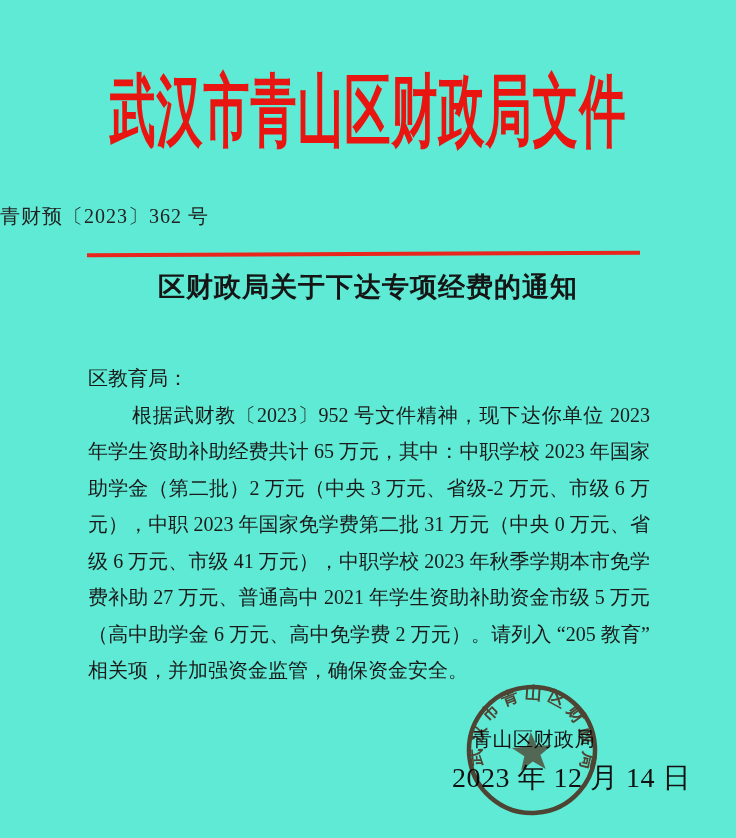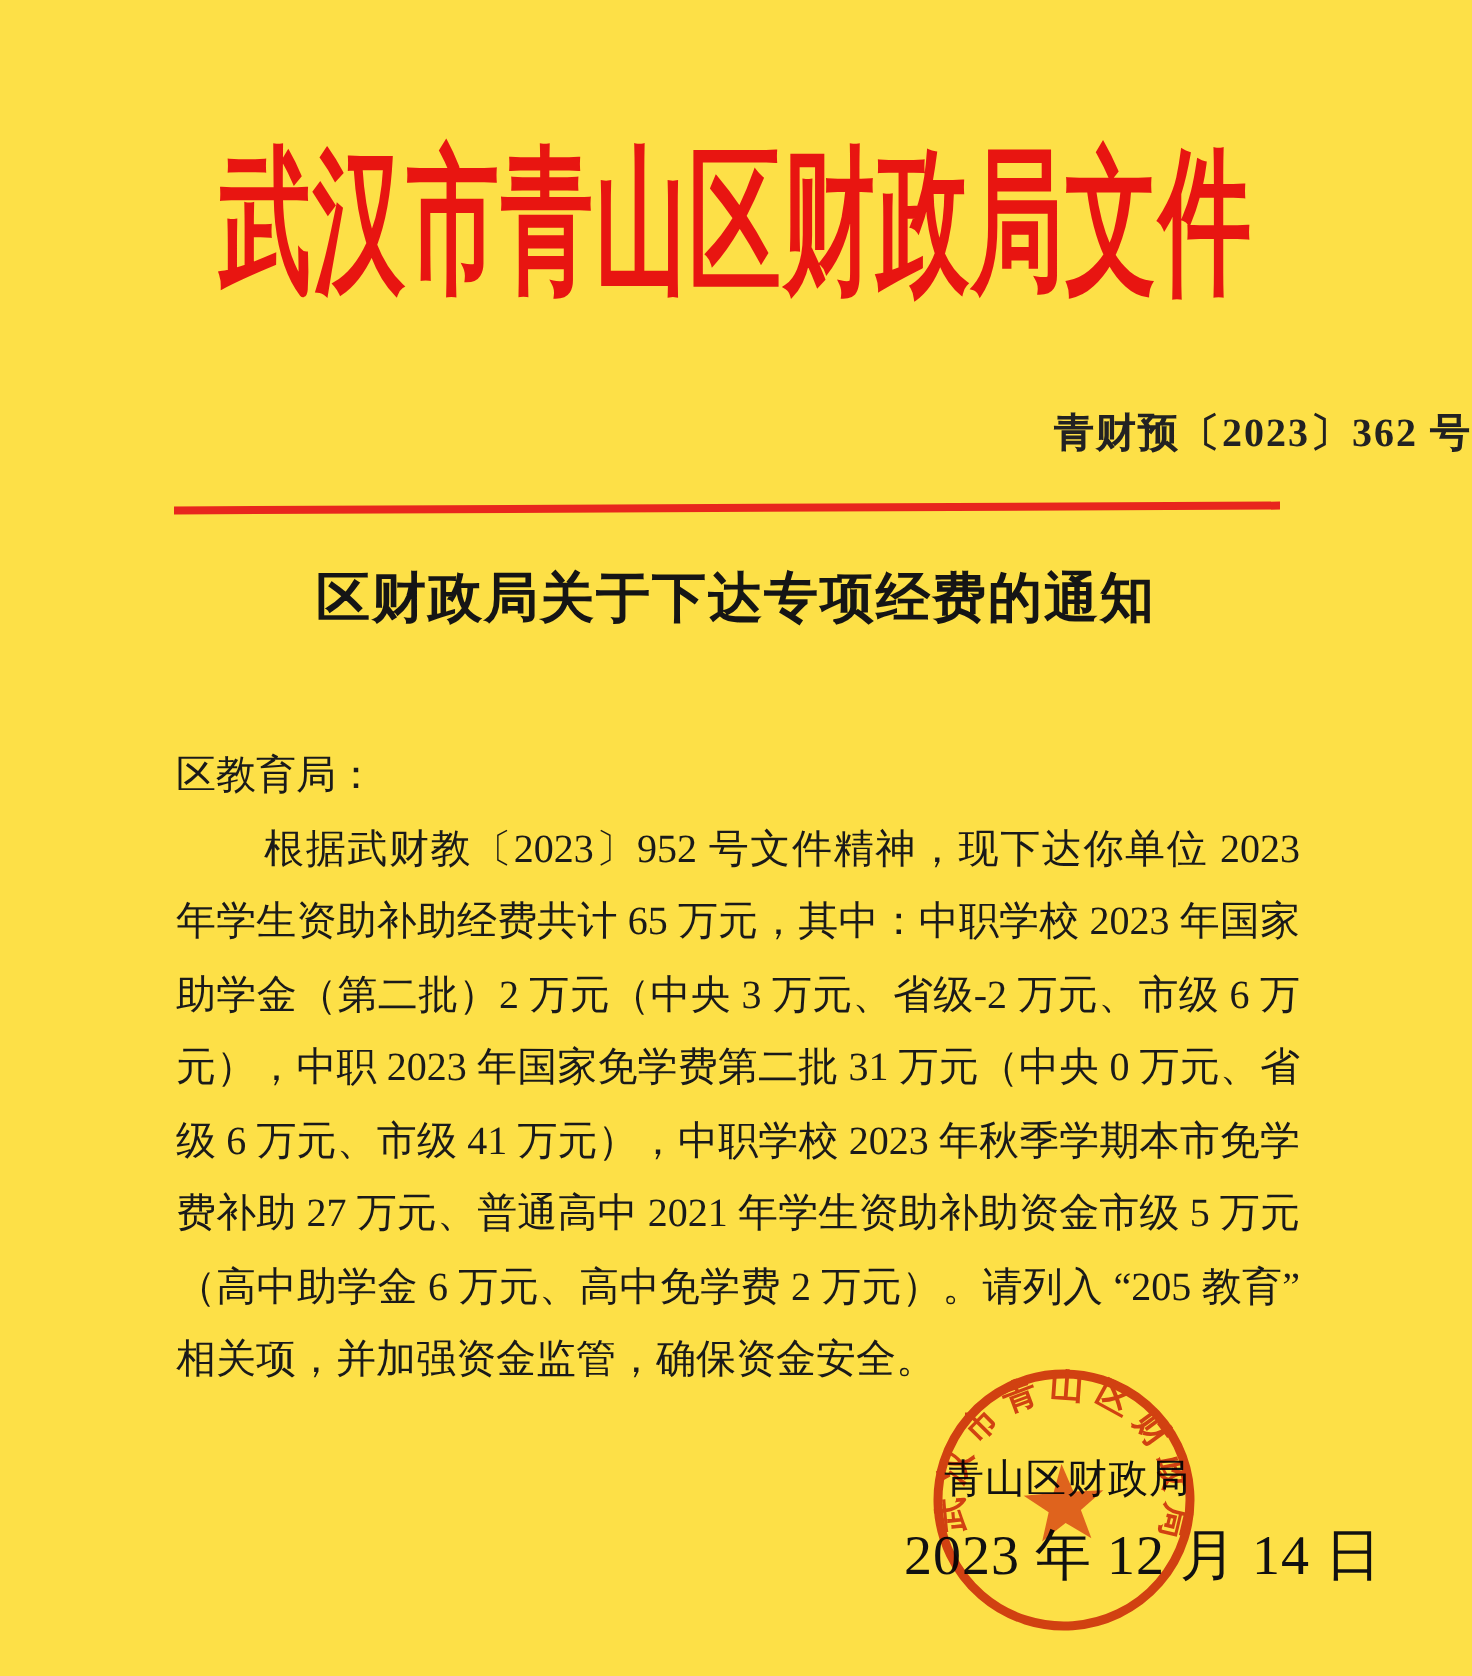--- a/index.html
+++ b/index.html
@@ -4,21 +4,21 @@
 <style>
   html, body {
     margin: 0;
     padding: 0;
     background: #ffffff;
   }
   .page {
     position: relative;
     width: 736px;
     height: 838px;
-    background: #fde047;
+    background: #5eead4;
     overflow: hidden;
     font-family: "Liberation Serif", serif;
     color: #1c1c1c;
   }
   .letterhead {
     position: absolute;
     top: 56px;
     left: 0;
     width: 736px;
     height: 112px;
@@ -33,51 +33,50 @@
     letter-spacing: 1px;
     white-space: nowrap;
     transform: scaleY(1.72);
     transform-origin: center;
   }
   .doc-number {
     position: absolute;
     top: 203px;
     left: 0;
     width: 736px;
-    text-align: right;
+    text-align: left;
     font-size: 20px;
     letter-spacing: 1px;
     color: #222;
     white-space: nowrap;
-    font-weight: bold;
   }
   .red-rule {
     position: absolute;
     top: 252px;
     left: 87px;
     width: 553px;
     height: 4px;
     background: #e8261d;
     transform: rotate(-0.25deg);
   }
   .doc-title {
     position: absolute;
-    top: 281px;
+    top: 269px;
     left: 88px;
     width: 560px;
     text-align: center;
     font-size: 27px;
     font-weight: bold;
     letter-spacing: 1px;
     color: #151515;
     white-space: nowrap;
   }
   .body-block {
     position: absolute;
-    top: 370px;
+    top: 360px;
     left: 88px;
     width: 562px;
     font-size: 20px;
     line-height: 36.5px;
     color: #1a1a1a;
   }
   .body-line {
     white-space: nowrap;
     text-align: justify;
     text-align-last: justify;

